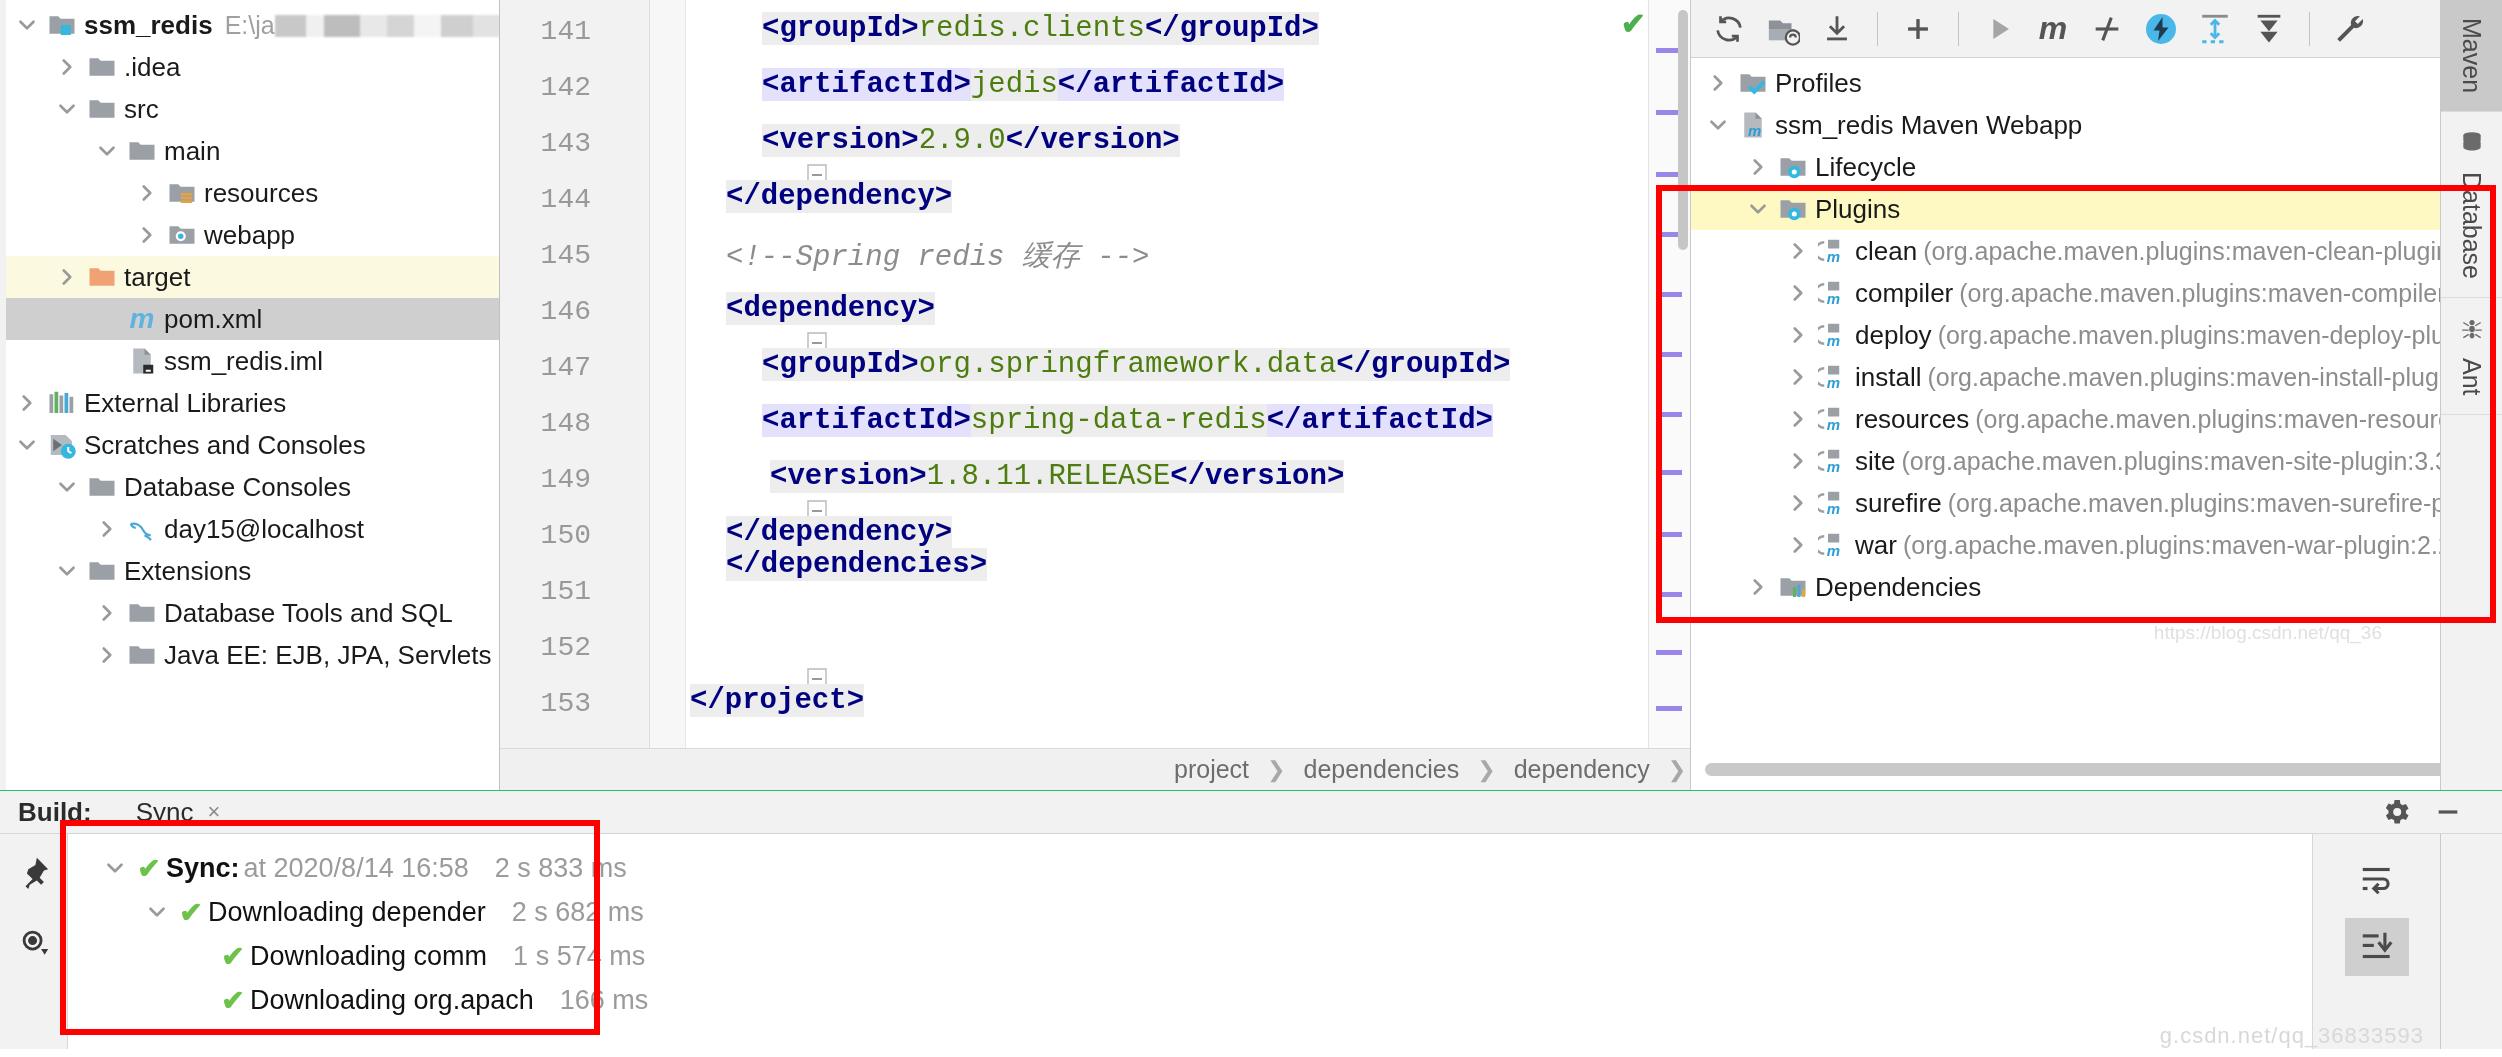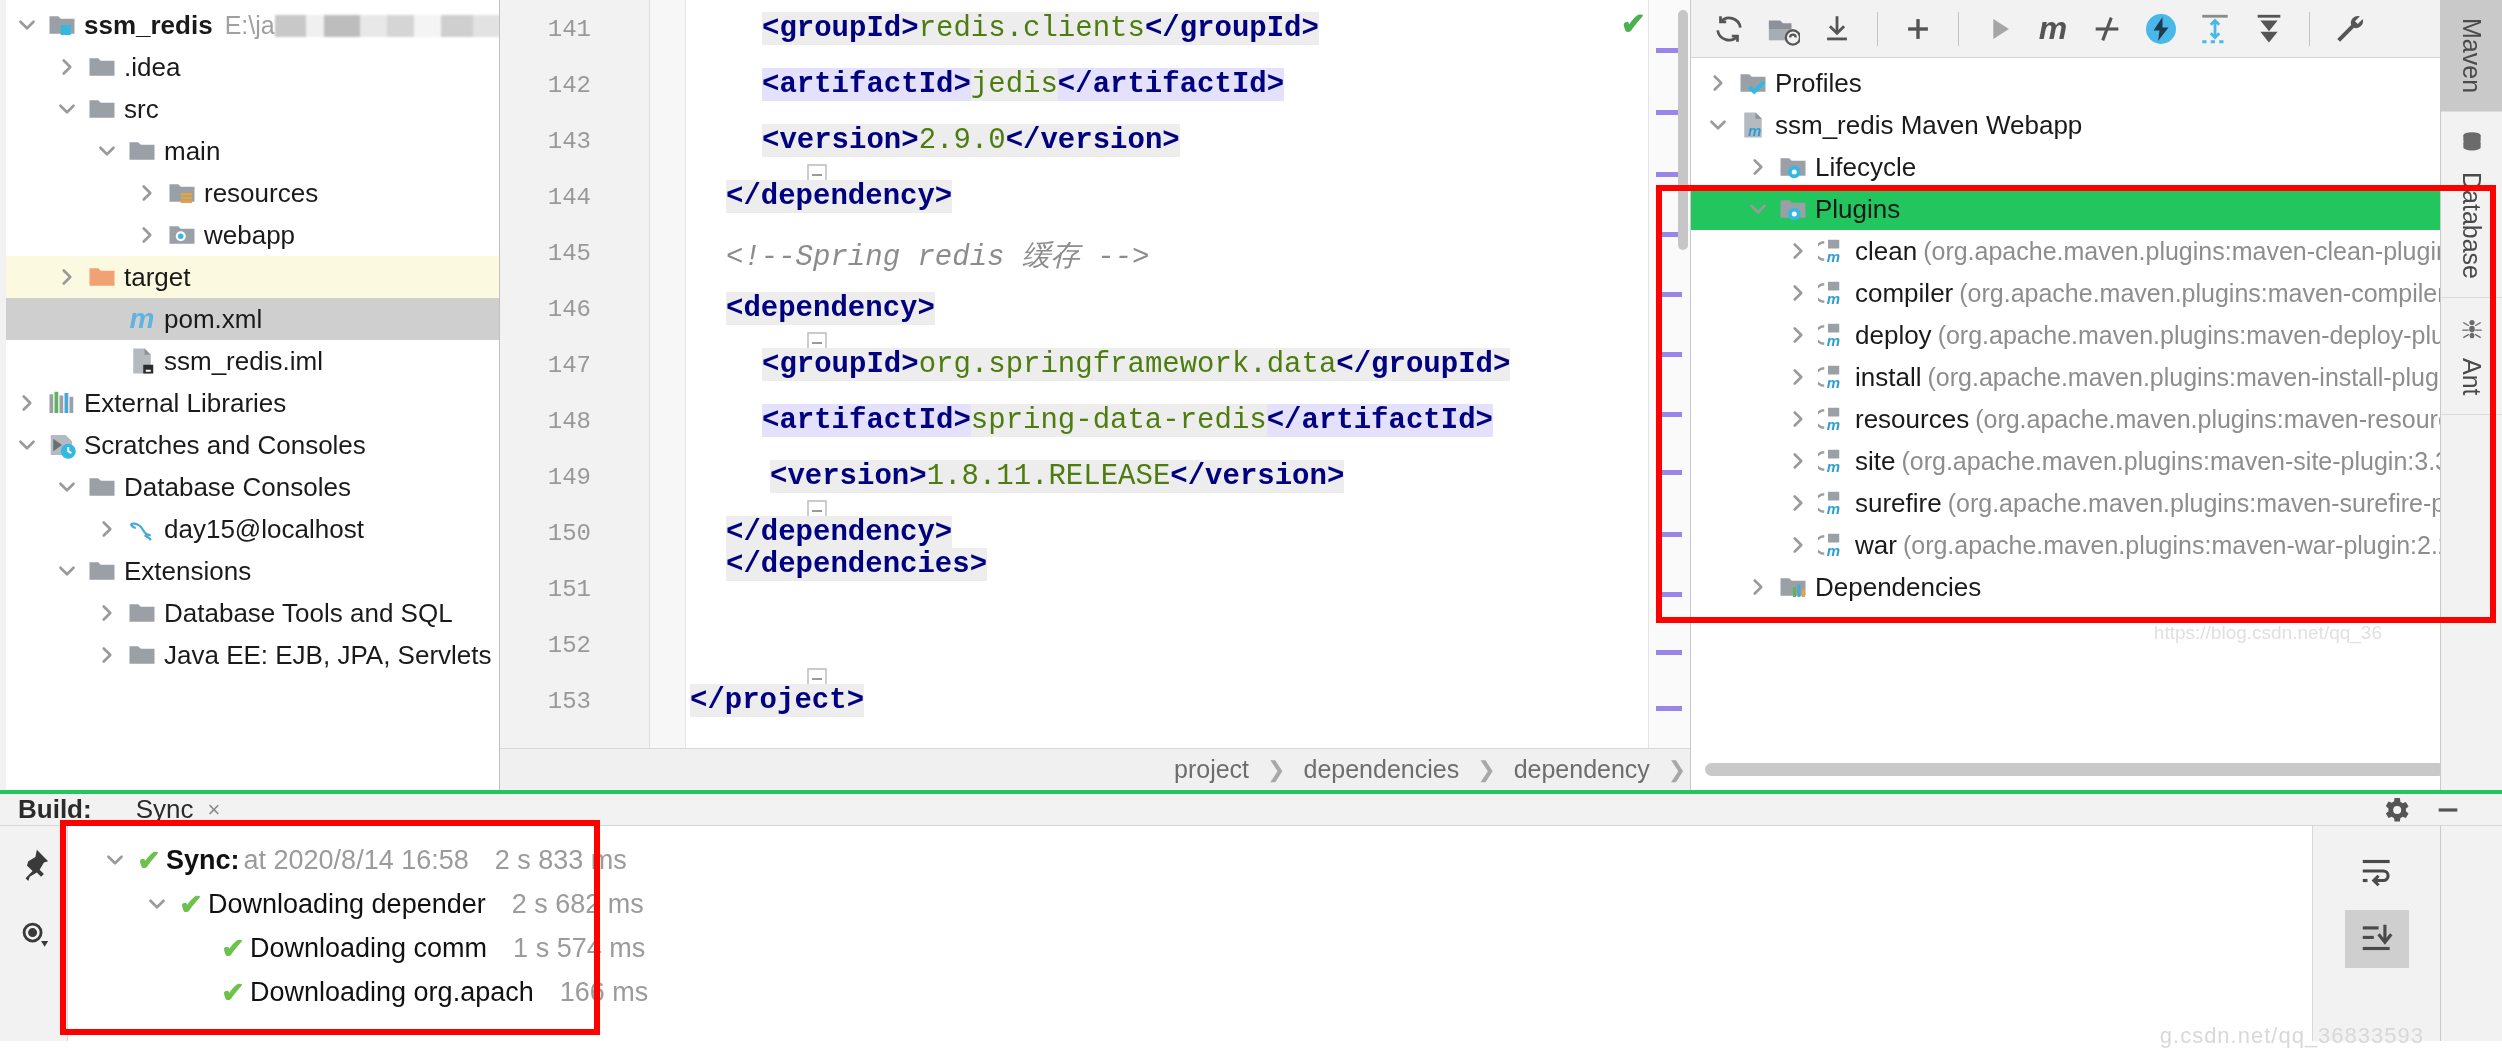--- a/index.html
+++ b/index.html
@@ -42,21 +42,21 @@
     background:linear-gradient(90deg,#c8c8c8 0 14%,#f0f0f0 14% 22%,#bdbdbd 22% 38%,#e8e8e8 38% 50%,#d5d5d5 50% 62%,#f4f4f4 62% 74%,#cfcfcf 74% 88%,#e2e2e2 88% 100%);
     filter:blur(1.3px); }
 
   
   .editor-pane { flex:1; position:relative; background:#ffffff; overflow:hidden; }
   .gutter {
     position:absolute; left:0; top:0; width:150px; height:748px;
     background:#f2f2f2; border-right:1px solid #dcdcdc;
   }
   .gutter-num {
-    position:absolute; right:58px; font-size:24px; color:#999999;
+    position:absolute; right:58px; font-size:28px; color:#999999;
     font-family:"Liberation Mono", monospace; text-align:right; width:86px;
   }
   .fold-col { position:absolute; left:150px; top:0; width:36px; height:748px; background:#f7f7f7; border-right:1px solid #e6e6e6;}
   .fold-mark { position:absolute; left:154px; width:26px; height:26px; }
   .code-area { position:absolute; left:190px; top:0; right:0; height:748px; }
   .cline {
     position:absolute; left:0; white-space:pre;
     font-family:"Liberation Mono", monospace; font-size:29px; letter-spacing:0px;
   }
   .tg { color:#000080; font-weight:bold; }
@@ -83,21 +83,21 @@
     border-left:1px solid #c9c9c9; overflow:hidden;
   }
   .maven-toolbar {
     height:58px; background:#f2f2f2; border-bottom:1px solid #d2d2d2;
     display:flex; align-items:center; gap:6px; padding-left:14px;
   }
   .mtb-btn { width:48px; height:46px; display:flex; align-items:center; justify-content:center; color:#555; }
   .mtb-sep { width:1px; height:34px; background:#c4c4c4; margin:0 10px; }
   .mtree { position:relative; padding-top:4px; }
   .mrow { display:flex; align-items:center; height:42px; white-space:nowrap; font-size:26px; color:#1a1a1a; }
-  .mrow.selected { background:#22c55e; }
+  .mrow.selected { background:#fef9c3; }
   .mlabel { font-size:26px; }
   .mdesc { font-size:25px; color:#8d8d8d; margin-left:6px; }
   .mhscroll { position:absolute; left:14px; bottom:14px; width:740px; height:13px; background:#c9c9c9; border-radius:7px;}
 
   
   .right-rail {
     position:absolute; right:0; top:0; width:62px; height:790px;
     background:#f2f2f2; border-left:1px solid #c9c9c9;
     display:flex; flex-direction:column; align-items:stretch;
   }
@@ -105,21 +105,21 @@
     writing-mode:vertical-rl; text-orientation:mixed;
     font-size:25px; color:#4a4a4a; padding:18px 0;
     display:flex; align-items:center; justify-content:flex-start; gap:10px;
     border-bottom:1px solid #dcdcdc;
   }
   .rail-tab.active { background:#c9c9c9; }
 
   
   .build-pane { position:absolute; left:0; top:790px; width:2502px; height:267px; background:#ffffff; }
   .build-header {
-    height:36px; background:#f2f2f2; border-top:4px solid #22c55e; border-bottom:1px solid #d6d6d6;
+    height:44px; background:#f2f2f2; border-top:1px solid #22c55e; border-bottom:1px solid #d6d6d6;
     display:flex; align-items:center; padding-left:18px; gap:0px;
   }
   .build-title { font-size:26px; color:#2b2b2b; font-weight:bold; margin-right:44px; }
   .build-tab { font-size:26px; color:#2b2b2b; display:flex; align-items:center; gap:14px; }
   .build-tab-close { color:#8a8a8a; font-size:22px; }
   .build-spacer { flex:1; }
   .build-hdr-btn { width:52px; height:44px; display:flex; align-items:center; justify-content:center; color:#555; }
   .build-body { display:flex; height:215px; }
   .build-sidebar {
     width:68px; background:#f2f2f2; border-right:1px solid #d8d8d8;

